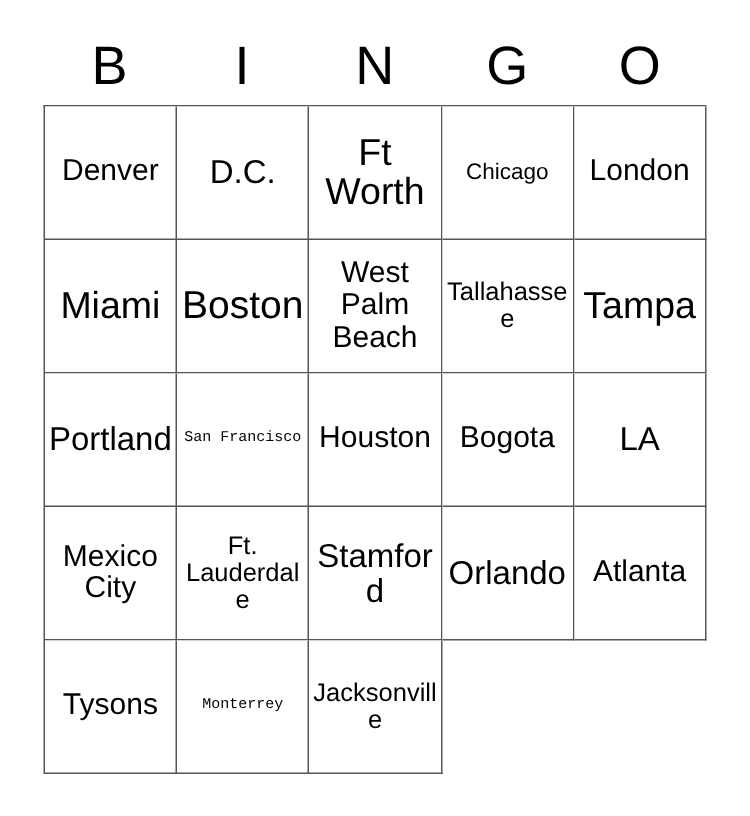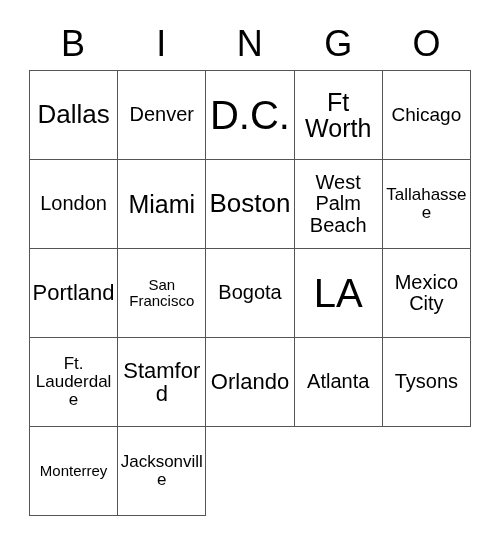--- a/index.html
+++ b/index.html
@@ -65,47 +65,44 @@
     background: #ffffff;
   }
   .cell-text {
     display: block;
     width: 100%;
     line-height: 1.06;
     color: #000000;
     word-wrap: break-word;
   }
   
-  .fs-xxl .cell-text { font-size: 40px; }
+  .fs-xxl .cell-text { font-size: 22px; }
   .fs-xl  .cell-text { font-size: 25px; }
   .fs-lg  .cell-text { font-size: 26px; }
   .fs-md  .cell-text { font-size: 20px; }
   .fs-sm  .cell-text { font-size: 22px; }
-  .fs-xs  .cell-text { font-size: 19px; }
-  .fs-xxs .cell-text { font-size: 15px; }
+  .fs-xs  .cell-text { font-size: 15px; }
+  .fs-xxs .cell-text { font-size: 10px; font-family: Liberation Mono, monospace; }
   .fs-tiny .cell-text { font-size: 17px; }
 </style>
 </head>
 <body>
 
 <div id="card">
 
   <div id="header-row">
     <div class="header-letter">B</div>
     <div class="header-letter">I</div>
     <div class="header-letter">N</div>
     <div class="header-letter">G</div>
     <div class="header-letter">O</div>
   </div>
 
   <div id="grid">
 
-    <div class="cell fs-lg">
-        <span class="cell-text">Dallas</span>
-      </div>
     <div class="cell fs-md">
         <span class="cell-text">Denver</span>
       </div>
     <div class="cell fs-xxl">
         <span class="cell-text">D.C.</span>
       </div>
     <div class="cell fs-xl">
         <span class="cell-text">Ft Worth</span>
       </div>
     <div class="cell fs-xs">
@@ -121,25 +118,31 @@
     <div class="cell fs-lg">
         <span class="cell-text">Boston</span>
       </div>
     <div class="cell fs-md">
         <span class="cell-text">West Palm Beach</span>
       </div>
     <div class="cell fs-tiny">
         <span class="cell-text">Tallahassee</span>
       </div>
 
+    <div class="cell fs-xl">
+        <span class="cell-text">Tampa</span>
+      </div>
     <div class="cell fs-sm">
         <span class="cell-text">Portland</span>
       </div>
     <div class="cell fs-xxs">
         <span class="cell-text">San Francisco</span>
+      </div>
+    <div class="cell fs-md">
+        <span class="cell-text">Houston</span>
       </div>
     <div class="cell fs-md">
         <span class="cell-text">Bogota</span>
       </div>
 
     <div class="cell fs-xxl">
         <span class="cell-text">LA</span>
       </div>
     <div class="cell fs-md">
         <span class="cell-text">Mexico City</span>

